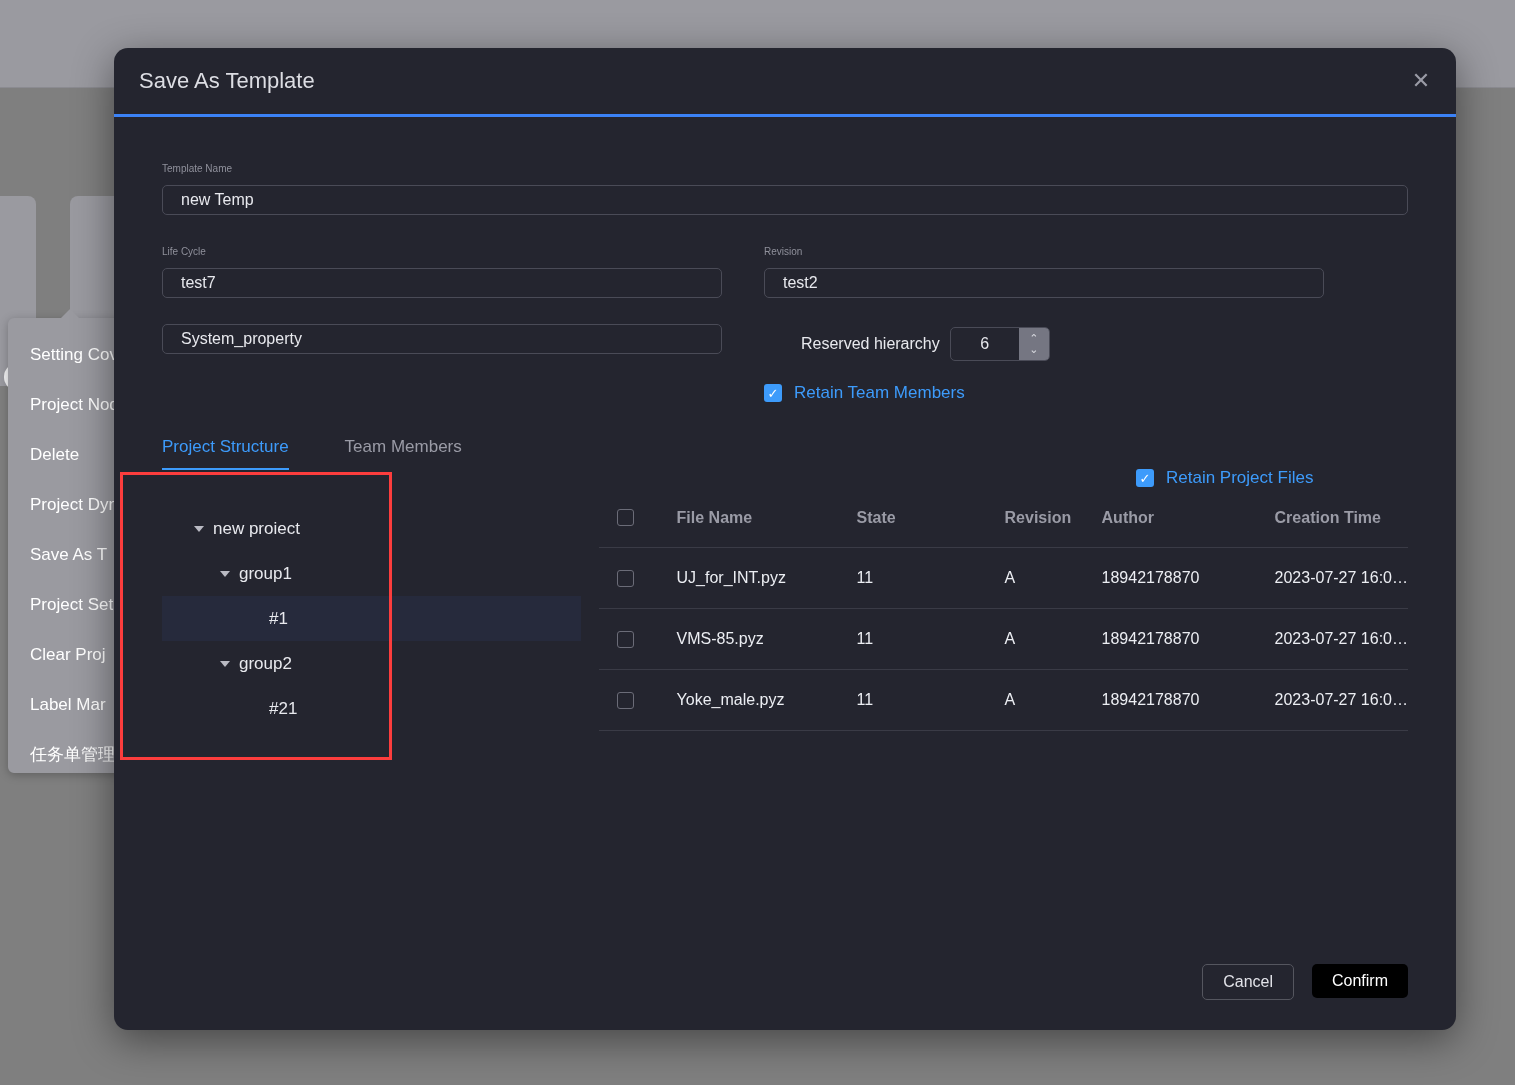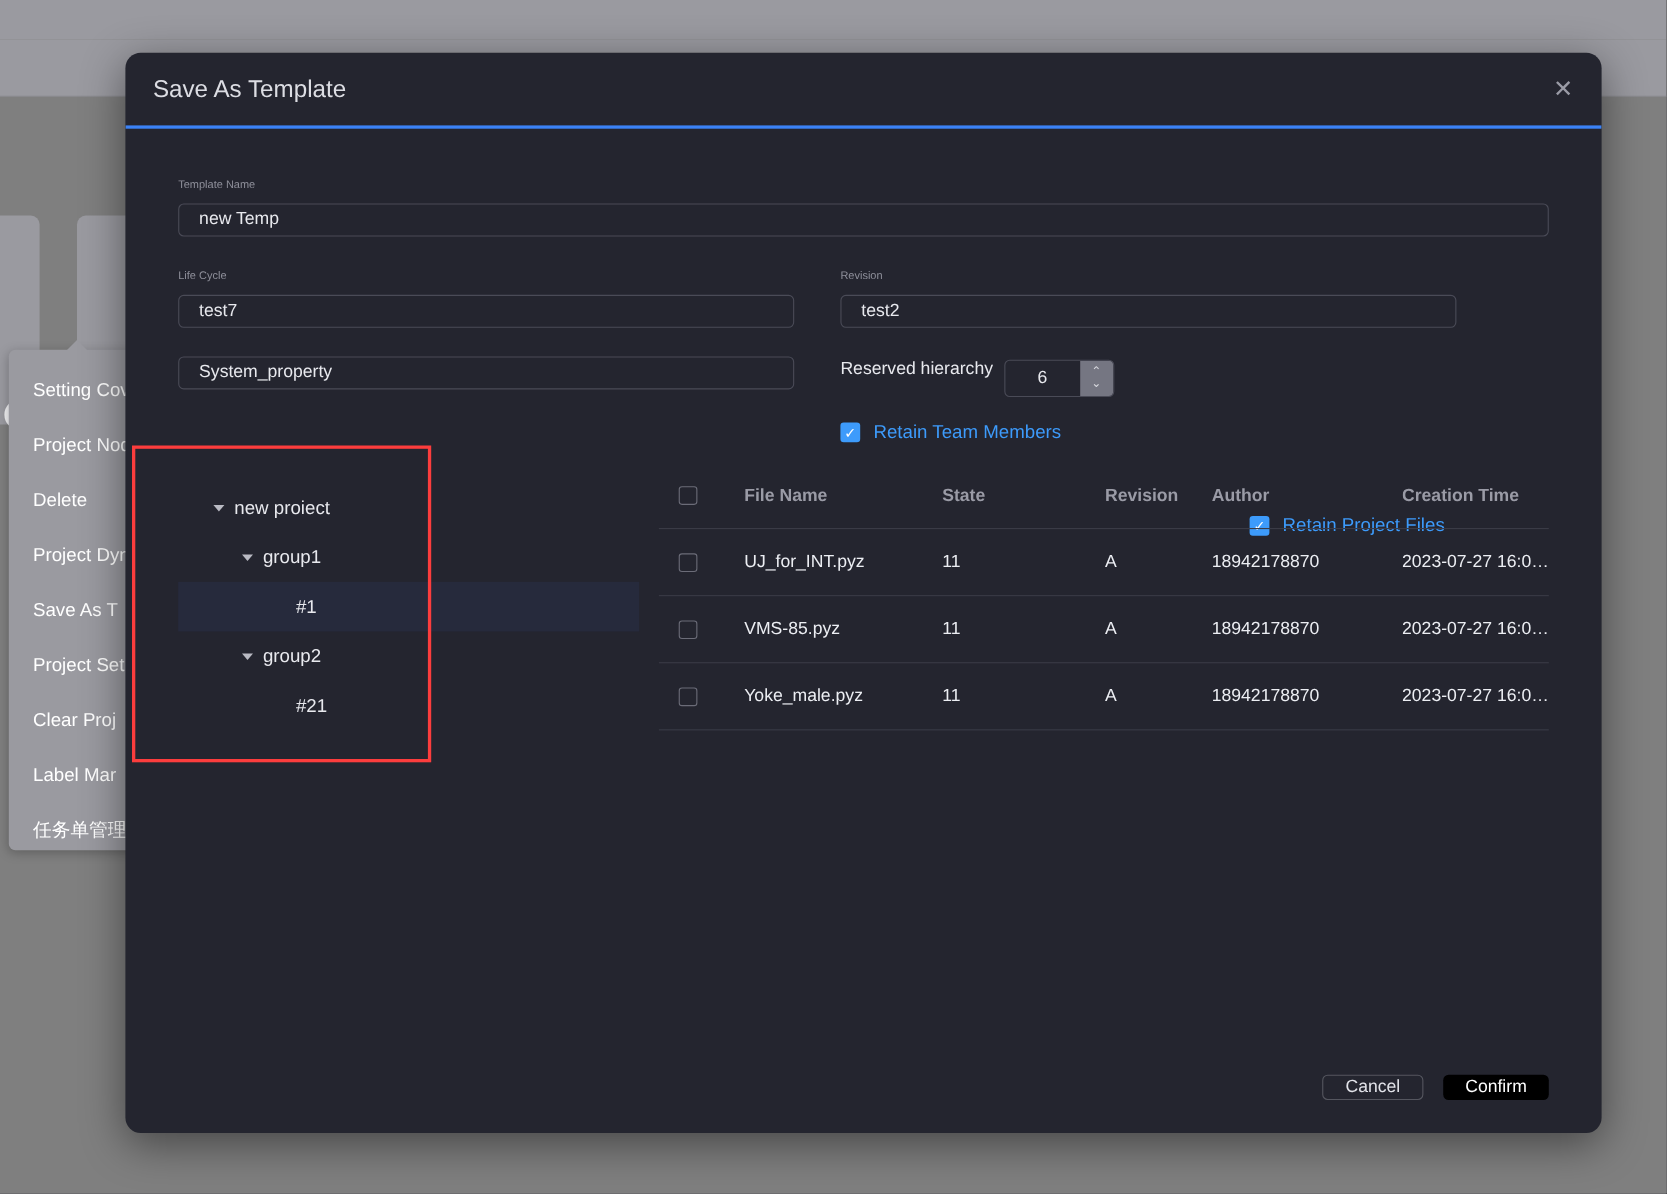--- a/index.html
+++ b/index.html
@@ -99,21 +99,21 @@
   .row-name { margin-top: 46px; }
   .two-col {
     display: flex; gap: 42px; margin-top: 31px;
   }
   .col { width: 560px; }
 
   .attr-wrap { margin-top: 26px; }
 
   
   .hier-row {
-    display: flex; align-items: flex-start; margin-top: 29px;
+    display: flex; align-items: center; margin-top: 29px; margin-left: 37px;
   }
   .hier-label { font-size: 16px; color: #e8e9ee; margin-right: 10px; }
   .spinner {
     display: flex; width: 100px; height: 34px;
     border: 1px solid #4a4b57; border-radius: 5px; overflow: hidden;
   }
   .spinner-val {
     flex: 1; display: flex; align-items: center; justify-content: center;
     color: #e8e9ee; font-size: 16px;
   }
@@ -190,21 +190,21 @@
     border-radius: 3px; background: transparent; cursor: pointer;
   }
 
   
   .footer {
     position: absolute; left: 0; bottom: 0; width: 100%;
     padding: 0 48px 30px 48px;
     display: flex; justify-content: flex-end; gap: 18px;
   }
   .btn {
-    height: 23px; padding: 4px 20px; border-radius: 5px; font-size: 16px;
+    height: 23px; padding: 17px 20px; border-radius: 5px; font-size: 16px;
     display: flex; align-items: center; justify-content: center; cursor: pointer;
     font-family: "Liberation Sans", sans-serif;
   }
   .btn-cancel { border: 1px solid #55565f; background: transparent; color: #e2e3e9; }
   .btn-confirm { background: #000000; color: #ffffff; border: none; }
 </style>
 </head>
 <body>
 
 <div id="root">
@@ -275,20 +275,24 @@
             <div class="chk-label">Retain Team Members</div>
           </div>
         </div>
       </div>
 
       <div class="rpf">
         <div class="chk">✓</div>
         <div class="chk-label">Retain Project Files</div>
       </div>
 
+      <div class="tabs">
+        <div class="tab active">Project Structure</div>
+        <div class="tab">Team Members</div>
+      </div>
 
       <div class="content">
 
         <div class="tree">
           <div class="red-box"></div>
 
           <div class="tree-node lvl0">
             <span class="caret"></span>
             <span>new proiect</span>
           </div>

